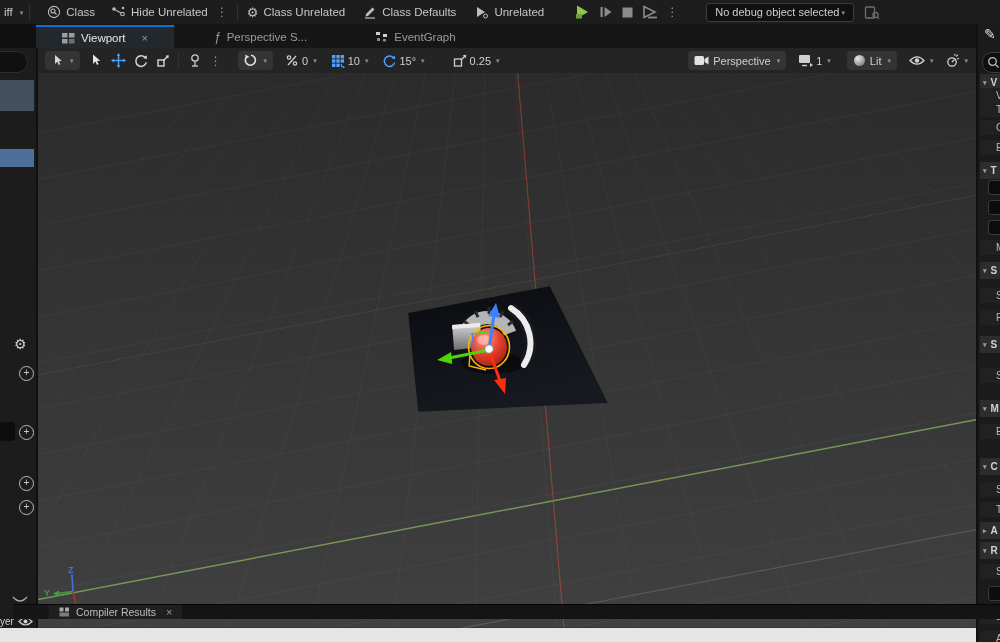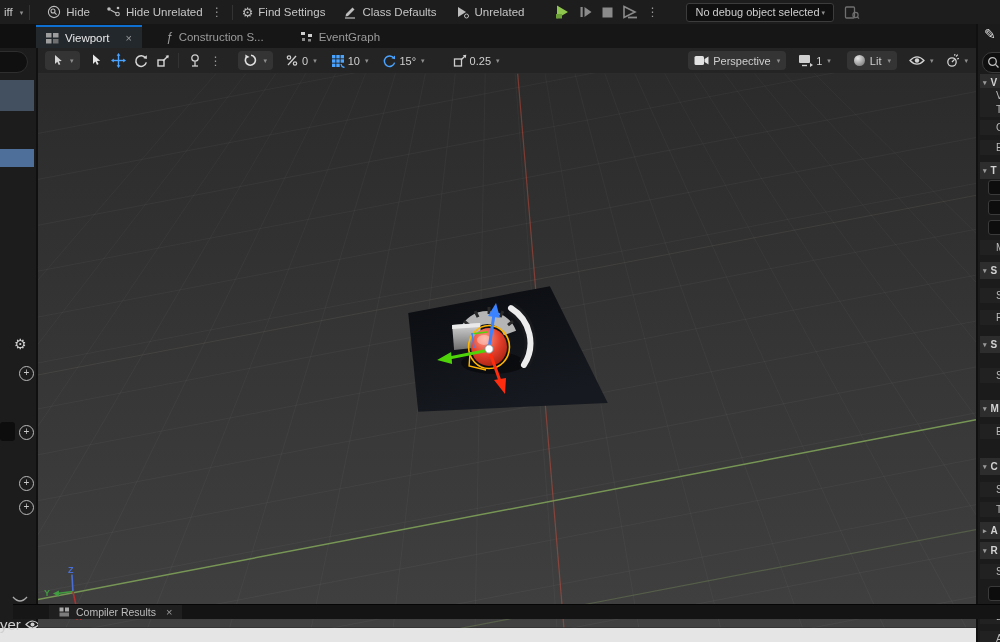--- a/index.html
+++ b/index.html
@@ -12,21 +12,21 @@
                display:flex;align-items:center;font-size:11.5px;color:#c6c6c6;}
   .tbtn{display:flex;align-items:center;gap:5px;cursor:default;white-space:nowrap;}
   .chev{font-size:7px;color:#8f8f8f;margin-left:2px;line-height:1;}
   .vsep{width:1px;height:15px;background:#333;margin:0 9px;}
   .ellip{color:#9a9a9a;font-size:12px;letter-spacing:0;}
   #debug-dropdown{background:#101010;border:1px solid #3c3c3c;border-radius:3px;height:17px;
                   display:flex;align-items:center;gap:0;padding:0 8px;font-size:11px;color:#cfcfcf;}
   
   #tab-row{left:0;top:24px;width:1000px;height:24px;background:#161616;display:flex;align-items:flex-end;}
   #tab-row .spacer-left{width:36px;height:24px;background:#101010;}
-  .doc-tab{height:23px;display:flex;align-items:center;gap:6px;padding:0 10px;font-size:11.5px;color:#9b9b9b;}
+  .doc-tab{height:23px;display:flex;align-items:center;gap:6px;padding:0 26px;font-size:11.5px;color:#9b9b9b;}
   .doc-tab.active{background:#23282d;border-top:2px solid #0f6fd0;height:21px;color:#e8e8e8;}
   .tab-close{color:#9a9a9a;font-size:11px;margin-left:10px;}
   
   #left-strip{left:0;top:48px;width:36px;height:580px;background:#1c1c1c;border-right:2px solid #101010;}
   .plus-circle{position:absolute;width:13px;height:13px;border:1px solid #b9b9b9;border-radius:50%;
                color:#c9c9c9;font-size:10px;line-height:12px;text-align:center;}
   
   #center-col{left:38px;top:48px;width:938px;height:580px;background:#2c2c2c;}
   #viewport-toolbar{left:0;top:0;width:938px;height:25px;background:#242424;display:flex;align-items:center;
                     font-size:11px;color:#cfcfcf;}
@@ -59,38 +59,38 @@
     </div>
     <div class="vsep" style="margin-left:6px"></div>
     <div class="tbtn" style="margin-left:8px">
       <span>
         <svg width="14" height="14" viewBox="0 0 14 14">
             <circle cx="7" cy="7" r="5.6" fill="none" stroke="#bdbdbd" stroke-width="1.1"></circle>
             <circle cx="6" cy="6" r="2" fill="none" stroke="#bdbdbd" stroke-width="1.1"></circle>
             <line x1="7.6" y1="7.6" x2="9.6" y2="9.6" stroke="#bdbdbd" stroke-width="1.2"></line>
           </svg>
       </span>
-      <span>Hide</span>
+      <span>Class</span>
     </div>
     <div class="tbtn" style="margin-left:16px">
       <span>
         <svg width="15" height="14" viewBox="0 0 15 14">
             <circle cx="3" cy="4" r="1.8" fill="#bdbdbd"></circle>
             <circle cx="11.5" cy="9" r="1.8" fill="none" stroke="#bdbdbd" stroke-width="1.1"></circle>
             <line x1="4.5" y1="5" x2="10" y2="8" stroke="#bdbdbd" stroke-width="1.1"></line>
             <circle cx="12" cy="3" r="1.3" fill="#bdbdbd"></circle>
           </svg>
       </span>
       <span>Hide Unrelated</span>
     </div>
     <div class="ellip" style="margin-left:8px">⋮</div>
     <div class="vsep"></div>
     <div class="tbtn">
       <span style="font-size:13px;color:#bdbdbd">⚙</span>
-      <span>Find Settings</span>
+      <span>Class Unrelated</span>
     </div>
     <div class="tbtn" style="margin-left:18px">
       <span>
         <svg width="14" height="14" viewBox="0 0 14 14">
             <path d="M3 9 L9.5 2.5 L11.5 4.5 L5 11 L2.5 11.5 Z" fill="#bdbdbd"></path>
             <line x1="2" y1="13" x2="12" y2="13" stroke="#bdbdbd" stroke-width="1.2"></line>
           </svg>
       </span>
       <span>Class Defaults</span>
     </div>
@@ -151,21 +151,21 @@
             <rect x="7" y="1" width="5.5" height="4.5" fill="#9d9d9d"></rect>
             <rect x="0" y="7" width="5.5" height="4.5" fill="#9d9d9d"></rect>
             <rect x="7" y="7" width="5.5" height="4.5" fill="#6f6f6f"></rect>
           </svg>
       </span>
       <span>Viewport</span>
       <span class="tab-close">×</span>
     </div>
     <div class="doc-tab" style="margin-left:14px">
       <span style="font-style:italic;color:#9d9d9d;font-size:12px">ƒ</span>
-      <span>Construction S...</span>
+      <span>Perspective S...</span>
     </div>
     <div class="doc-tab" style="margin-left:16px">
       <span>
         <svg width="13" height="12" viewBox="0 0 13 12">
             <rect x="1" y="1" width="4" height="3" fill="#cfcfcf"></rect>
             <rect x="8" y="3" width="4" height="3" fill="#cfcfcf"></rect>
             <rect x="2" y="7" width="3" height="3" fill="#8a8a8a"></rect>
             <rect x="8" y="8" width="3" height="2.5" fill="#8a8a8a"></rect>
           </svg>
       </span>
@@ -182,21 +182,21 @@
     <div class="abs" style="left:0;top:374px;width:15px;height:19px;background:#0d0d0d;border-radius:3px"></div>
     <div class="plus-circle" style="left:19px;top:377px">+</div>
     <div class="plus-circle" style="left:19px;top:428px">+</div>
     <div class="plus-circle" style="left:19px;top:452px">+</div>
     <div class="abs" style="left:12px;top:548px">
       <svg width="16" height="8" viewBox="0 0 16 8">
           <path d="M1 1 Q8 9 15 1" fill="none" stroke="#aaa" stroke-width="1.4"></path>
         </svg>
     </div>
     <div class="abs row" style="left:0;top:568px;gap:4px">
-      <span style="font-size:15px;color:#cfcfcf">yer</span>
+      <span style="font-size:10px;color:#cfcfcf">yer</span>
       <span>
         <svg width="15" height="11" viewBox="0 0 15 11">
             <path d="M1 5.5 Q7.5 -1.5 14 5.5 Q7.5 12.5 1 5.5 Z" fill="none" stroke="#cfcfcf" stroke-width="1.2"></path>
             <circle cx="7.5" cy="5.5" r="2" fill="#cfcfcf"></circle>
           </svg>
       </span>
     </div>
   </div>
 
   <div id="center-col" class="abs">

